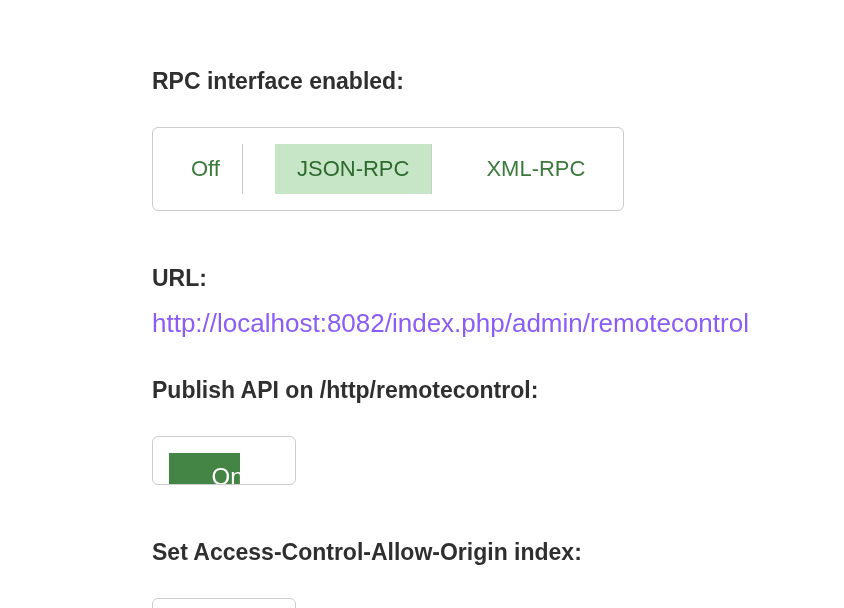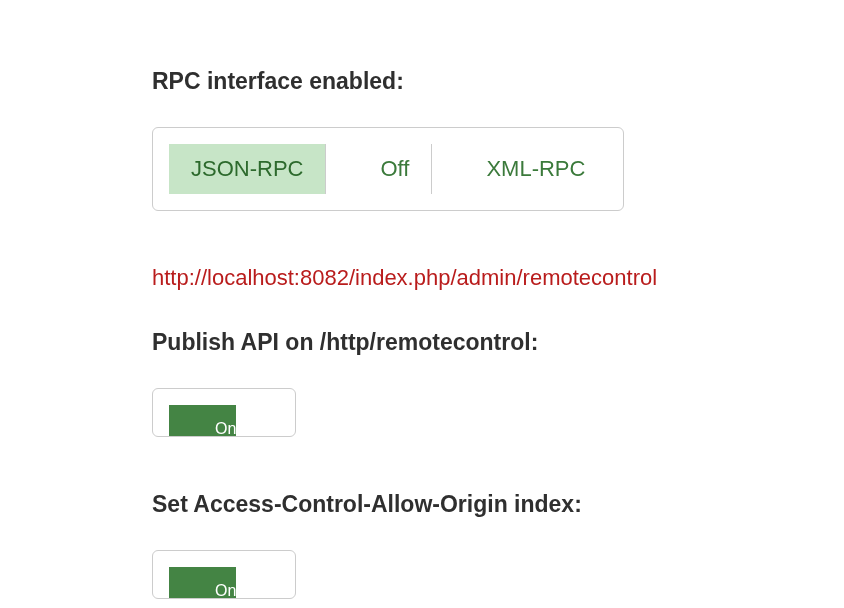--- a/index.html
+++ b/index.html
@@ -41,65 +41,66 @@
       font-family: inherit;
     }
     .segmented-option:last-child {
       border-right: none;
     }
     .segmented-option.selected {
       background: #c7e5c7;
       color: #2d6a2d;
     }
     .url-value {
-      font-size: 22px;
-      color: #b91c1c;
+      font-size: 26px;
+      color: #8b5cf6;
       font-weight: 400;
     }
     .toggle {
       display: inline-flex;
       width: 144px;
       height: 49px;
       border: 1px solid #cccccc;
       border-radius: 6px;
       overflow: hidden;
       cursor: pointer;
       background: #ffffff;
     }
     .toggle-on {
       width: 50%;
       height: 100%;
       background: #448444;
       color: #ffffff;
       display: flex;
       align-items: center;
       justify-content: center;
-      font-size: 16px;
+      font-size: 24px;
       font-weight: 400;
       padding-left: 46px;
     }
     .toggle-off {
       width: 50%;
       height: 100%;
       background: #ffffff;
     }
   </style>
 </head>
 <body>
 
 <div class="field-group">
   <label class="field-label">RPC interface enabled:</label>
   <div class="segmented-control">
+    <button class="segmented-option">Off</button>
     <button class="segmented-option selected">JSON-RPC</button>
-    <button class="segmented-option">Off</button>
     <button class="segmented-option">XML-RPC</button>
   </div>
 </div>
 
 <div class="field-group">
+  <label class="field-label">URL:</label>
   <div class="url-value">http://localhost:8082/index.php/admin/remotecontrol</div>
 </div>
 
 <div class="field-group">
   <label class="field-label">Publish API on /http/remotecontrol:</label>
   <div class="toggle">
     <div class="toggle-on">On</div>
     <div class="toggle-off"></div>
   </div>
 </div>

